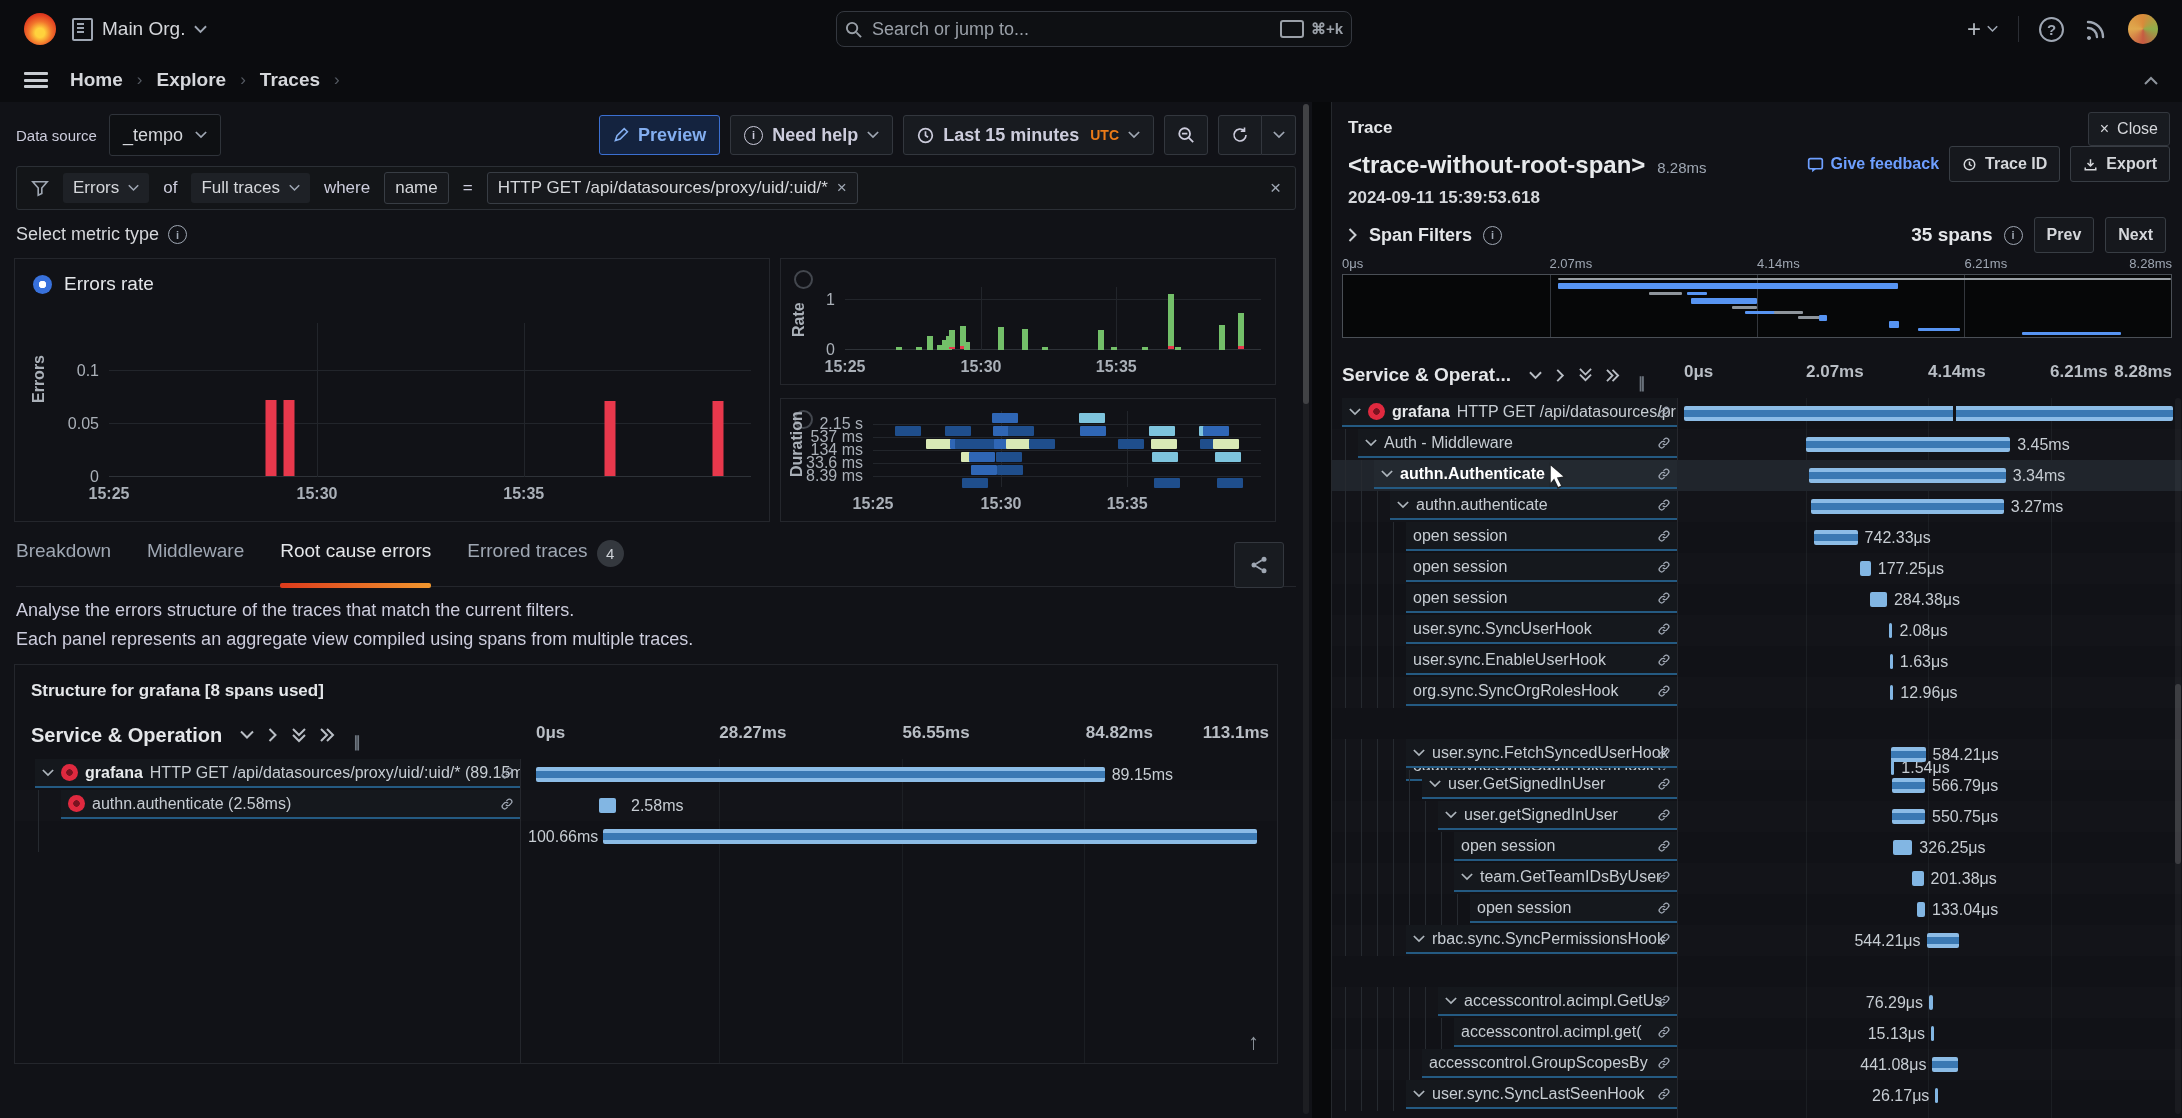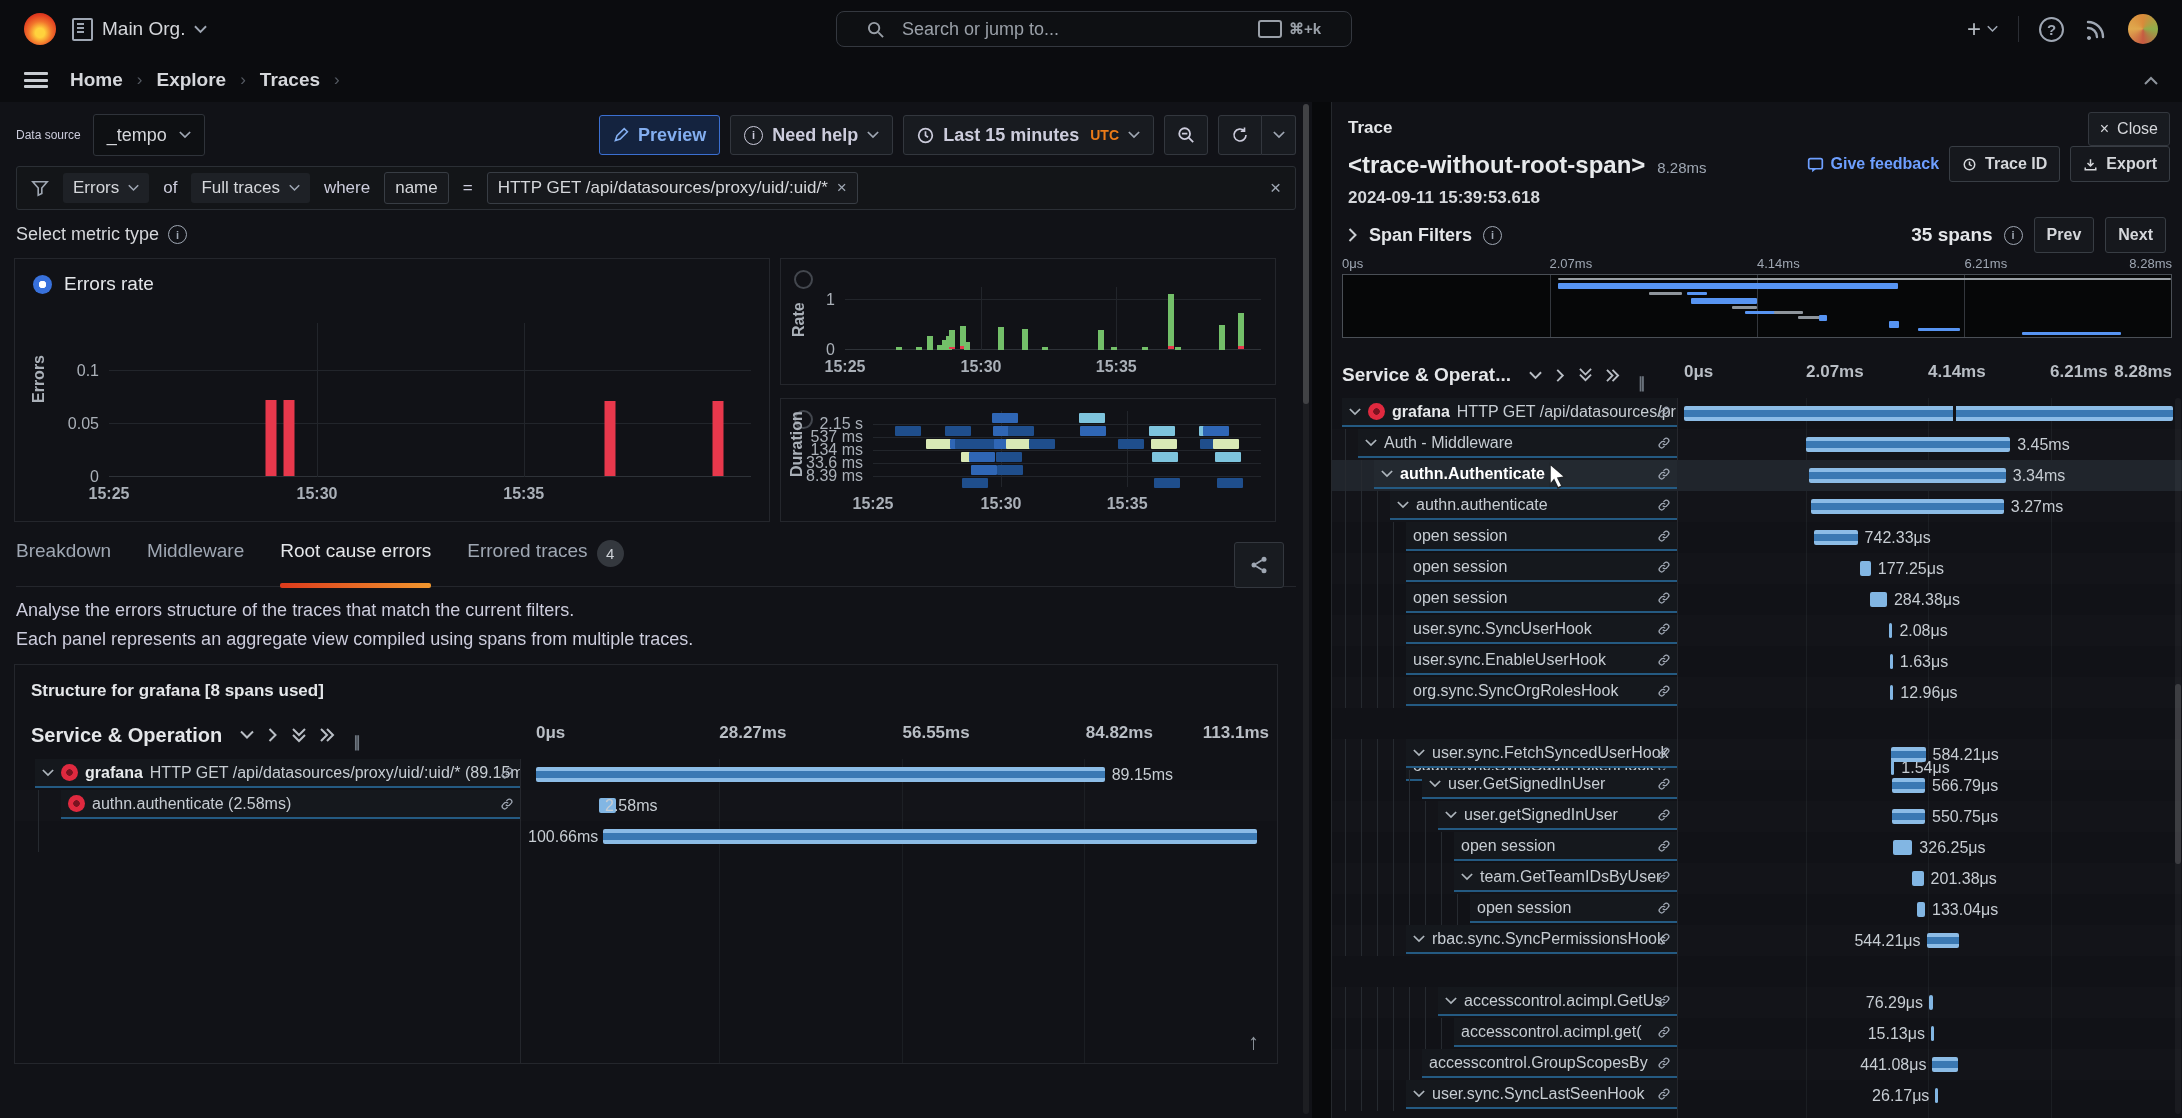--- a/index.html
+++ b/index.html
@@ -5,21 +5,21 @@
   html,body{margin:0;padding:0}
   body{position:relative;width:2182px;height:1118px;background:#08090b;color:#ccccdc;
        font-family:"Liberation Sans",sans-serif;overflow:hidden;-webkit-font-smoothing:antialiased}
   svg{display:block}
   
   .topnav{position:absolute;top:0;left:0;right:0;height:58px;background:#0b0c0f;display:flex;align-items:center;padding:0 24px;gap:16px;box-sizing:border-box}
   .logo{width:32px;height:32px;border-radius:50%;background:radial-gradient(circle at 50% 62%,#ffd23d 0 18%,#f2742c 45%,#e03a1f 72%,#a82814 100%)}
   .org-btn{display:flex;align-items:center;gap:9px;color:#d5d7db;font-size:19px;cursor:default}
   .org-icon{width:17px;height:19px;border:2px solid #9fa7b3;border-radius:2px;position:relative}
   .org-icon:after{content:"";position:absolute;left:3px;top:3px;width:7px;height:2px;box-shadow:0 4px 0 #9fa7b3,0 8px 0 #9fa7b3;background:#9fa7b3}
-  .searchbox{position:absolute;left:836px;top:11px;width:516px;height:36px;background:#0e1013;border:1px solid #34383f;border-radius:8px;display:flex;align-items:center;gap:18px;padding:0 30px;box-sizing:border-box;color:#9aa0a8;font-size:18px}
+  .searchbox{position:absolute;left:836px;top:11px;width:516px;height:36px;background:#0e1013;border:1px solid #34383f;border-radius:8px;display:flex;align-items:center;gap:10px;padding:0 8px;box-sizing:border-box;color:#9aa0a8;font-size:18px}
   .kbd-hint{margin-left:auto;display:flex;align-items:center;gap:7px;color:#9aa0a8;font-size:15px;font-weight:bold}
   .kbd-box{width:20px;height:14px;border:2px solid #9aa0a8;border-radius:3px}
   .nav-right{margin-left:auto;display:flex;align-items:center;gap:20px}
   .plus-group{display:flex;align-items:center;gap:6px;color:#b6bcc3;font-size:24px}
   .navdivider{width:1px;height:26px;background:#2b2e34}
   .qicon{width:25px;height:25px;border:2px solid #9fa7b3;border-radius:50%;color:#9fa7b3;font-size:15px;font-weight:bold;display:flex;align-items:center;justify-content:center;box-sizing:border-box}
   .avatar{width:30px;height:30px;border-radius:50%;background:conic-gradient(#d98a3a,#8fae4a,#c75a41,#e0a94e,#d98a3a)}
   
   .crumbbar{position:absolute;top:58px;left:0;right:0;height:44px;background:#0b0c0f;display:flex;align-items:center;gap:14px;padding:0 24px;box-sizing:border-box}
   .burger{width:24px;height:16px;display:flex;flex-direction:column;justify-content:space-between;margin-right:8px}
@@ -27,21 +27,21 @@
   .crumb{color:#d5d7db;font-size:19px;font-weight:bold}
   .csep{color:#565b63;font-size:17px}
   .chev-top-right{margin-left:auto;color:#8e959d}
   
   .leftpane{position:absolute;top:102px;left:0;width:1312px;bottom:0;background:#111217}
   .lscroll{position:absolute;top:104px;left:1303px;width:6px;bottom:4px;background:rgba(255,255,255,.05);border-radius:3px}
   .lscroll i{position:absolute;top:0;left:0;right:0;height:300px;background:rgba(255,255,255,.16);border-radius:3px;display:block}
   .rightpanel{position:absolute;top:102px;left:1331px;width:851px;bottom:0;background:#111217;border-left:1px solid #25282d;box-sizing:border-box}
   
   .toolbar{position:absolute;top:12px;left:16px;right:16px;height:42px;display:flex;align-items:center}
-  .ds-label{font-size:12px;margin-right:12px;color:#ccccdc}
+  .ds-label{font-size:15px;margin-right:12px;color:#ccccdc}
   .ds-select{height:40px;background:#0e1013;border:1px solid #2f333a;border-radius:3px;display:flex;align-items:center;gap:12px;padding:0 13px;font-size:18px;color:#d5d7db}
   .toolbar-right{margin-left:auto;display:flex;align-items:center;gap:10px}
   .btn{height:40px;display:flex;align-items:center;gap:9px;padding:0 13px;border:1px solid #33373e;background:#181b20;border-radius:3px;font-size:18px;color:#ccccdc;box-sizing:border-box}
   .btn b{font-weight:bold}
   .btn-preview{border-color:#3b6fd1;background:#152richt540;background:#14233f;color:#83aef0}
   .utc{color:#eb7b18;font-weight:bold;font-size:14px;margin-left:2px}
   .iconbtn{width:44px;justify-content:center;padding:0}
   .split{display:flex}
   .split .btn:first-child{border-radius:3px 0 0 3px}
   .split .btn:last-child{border-left:none;border-radius:0 3px 3px 0;width:34px;justify-content:center;padding:0}
@@ -484,21 +484,21 @@
             <div class="err-ic"></div>
             <span>authn.authenticate (2.58ms)</span>
             <div class="linkic">
               <svg width="14" height="14" viewBox="0 0 24 24" fill="none" stroke="#9fa7b3" stroke-width="2.2">
                 <path d="M10 13a4 4 0 0 0 6 1l3-3a4 4 0 0 0-6-6l-2 2"></path>
                 <path d="M14 11a4 4 0 0 0-6-1l-3 3a4 4 0 0 0 6 6l2-2"></path>
               </svg>
             </div>
           </div>
           <div class="tbar" style="left: 583.866px; width: 16.813px;"></div>
-          <div class="blabel" style="left: 590px;">2.58ms</div>
+          <div class="blabel" style="left: 616px;">2.58ms</div>
         </div>
         <div class="srow" style="top: 62px; height: 31px;">
           <div class="guide" style="left: 23px;"></div>
           <div class="tbar striped" style="left: 588.252px; width: 654.245px;"></div>
           <div class="blabel" style="right: 678.748px;">100.66ms</div>
         </div>
       </div>
     <div class="uparrow">↑</div>
   </div>
 </div>

